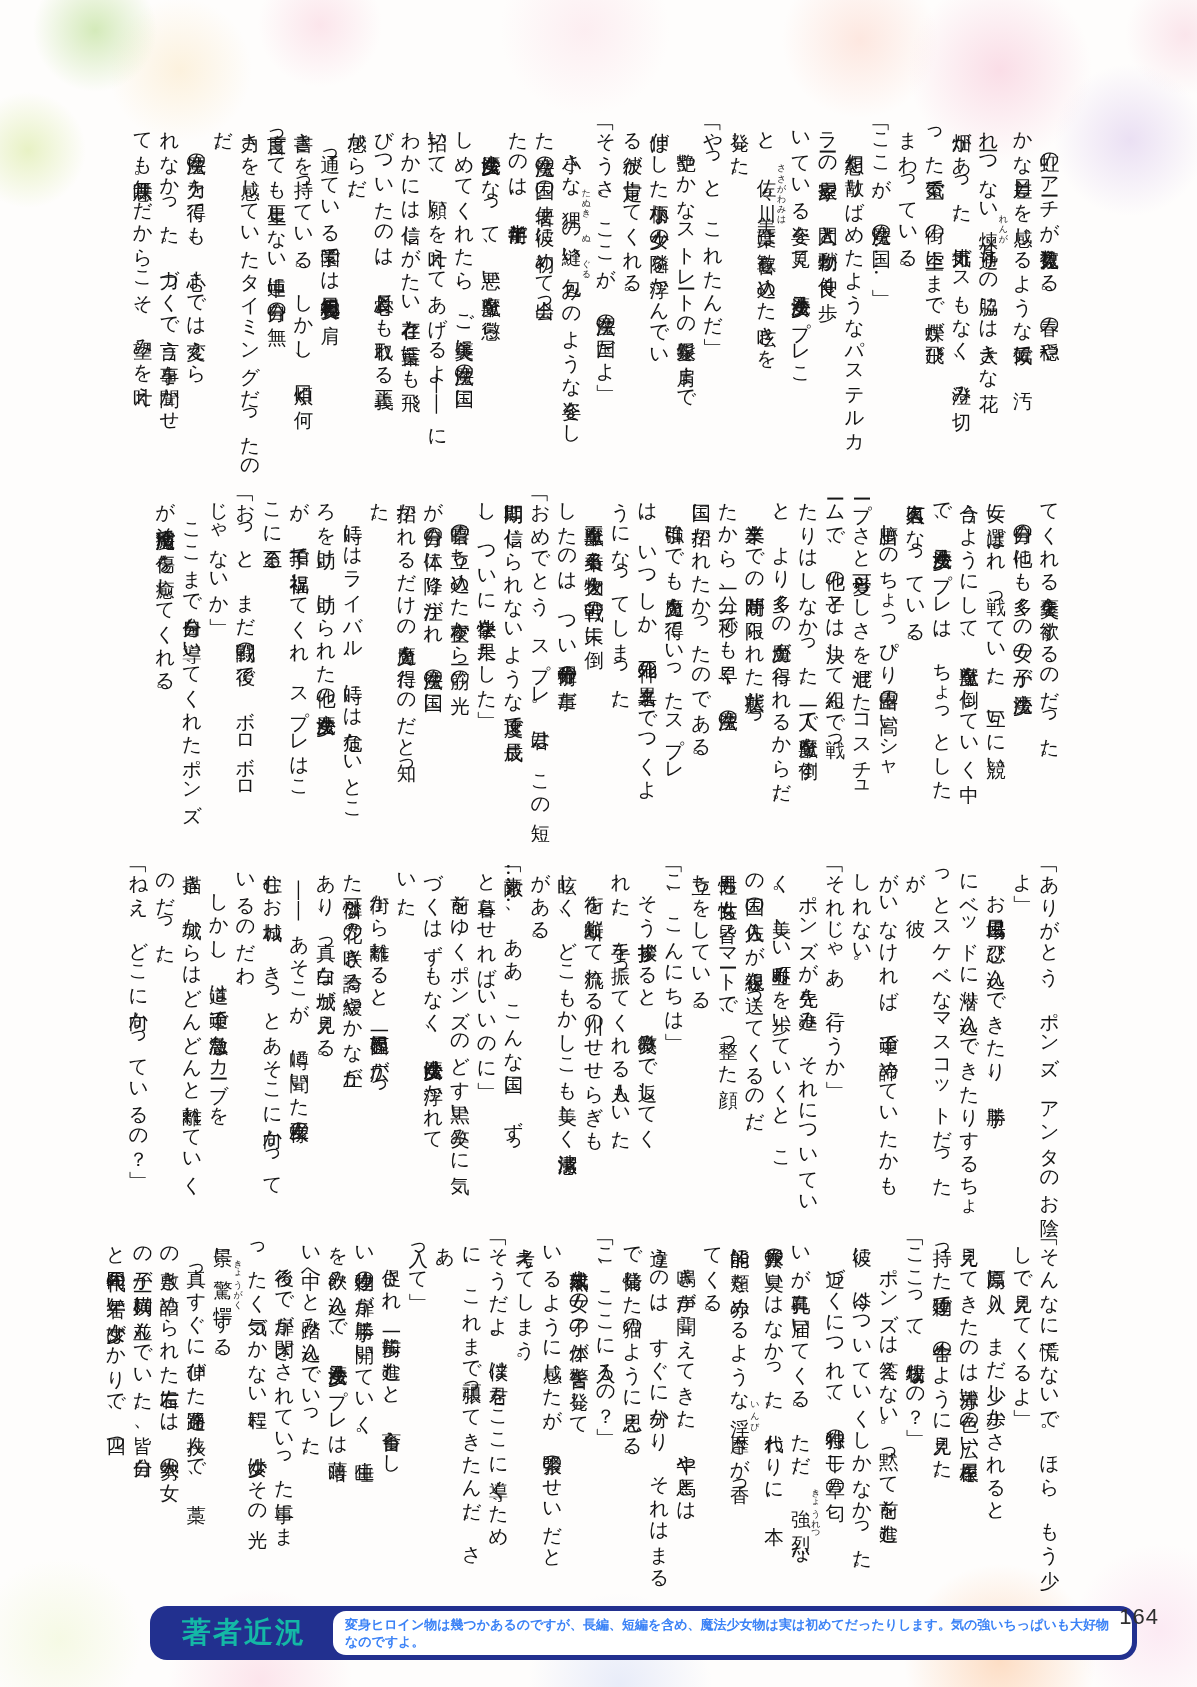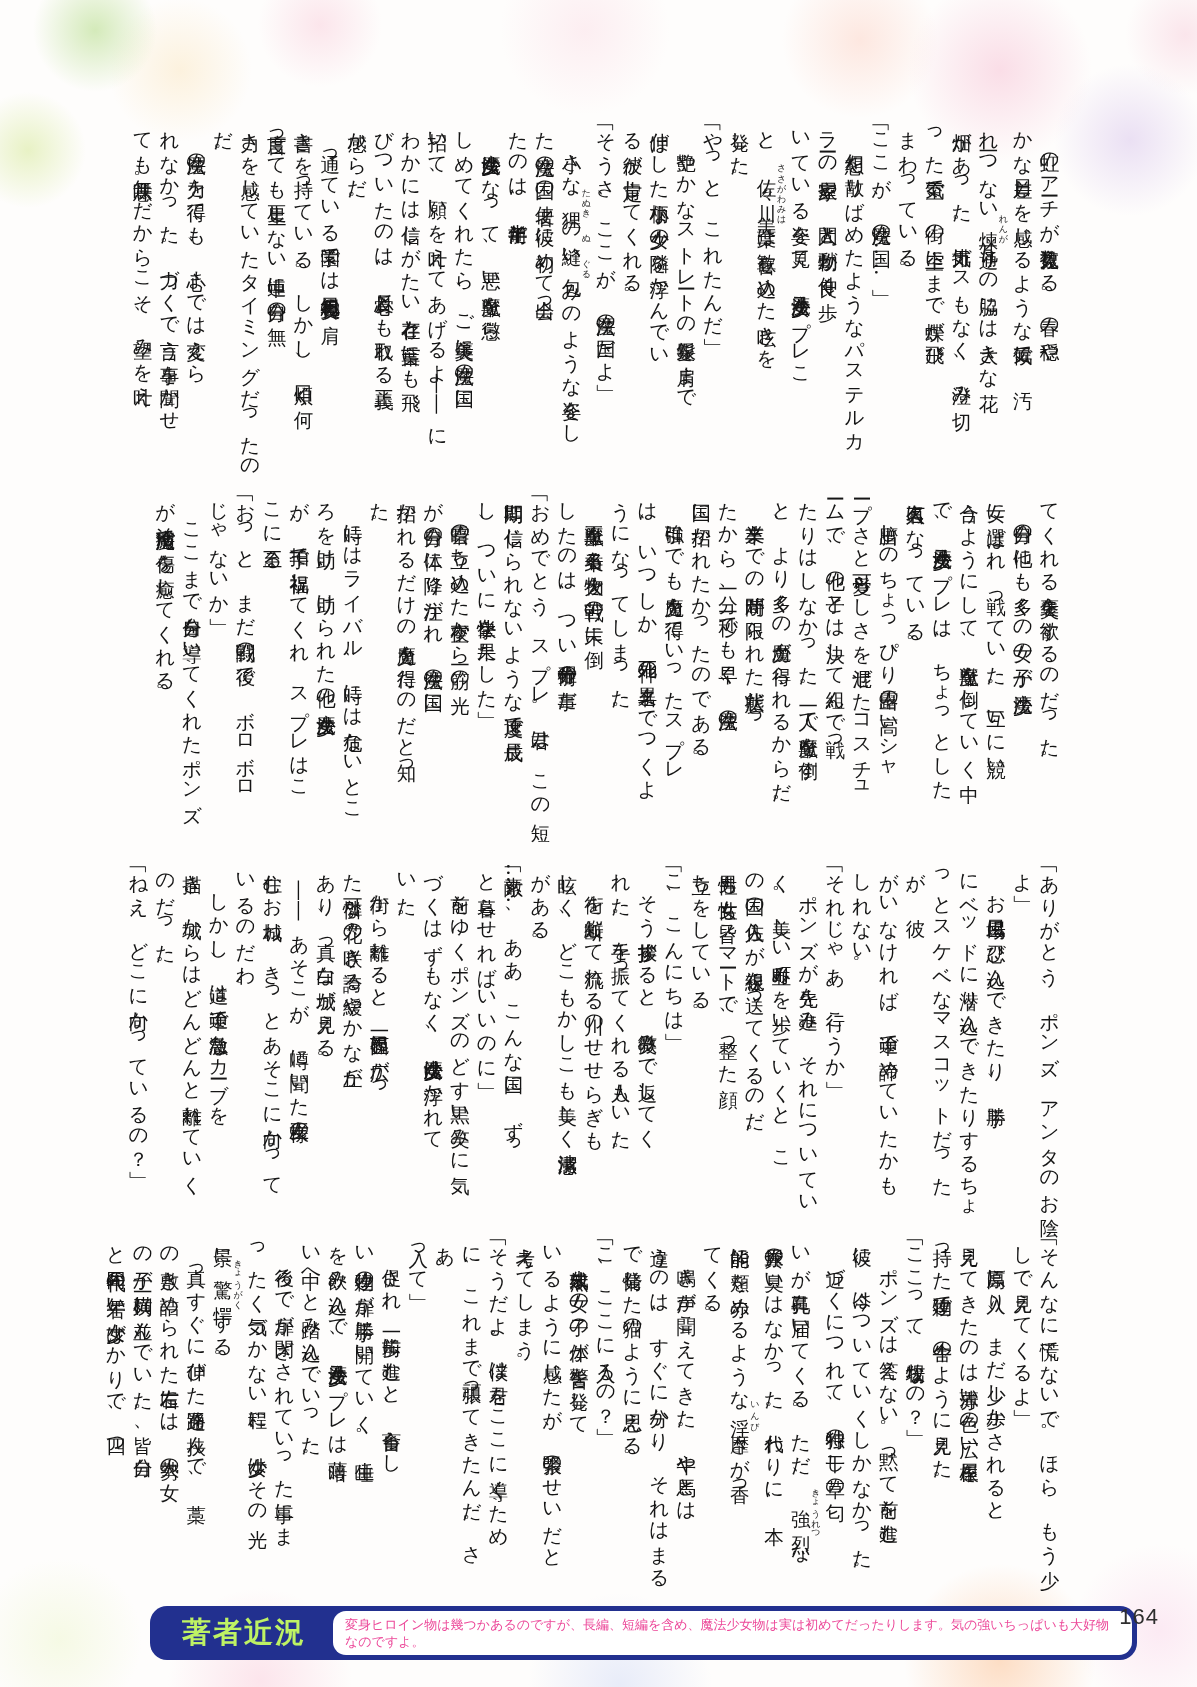--- a/index.html
+++ b/index.html
@@ -40,32 +40,32 @@
   .band-2{top:489px;}
   .band-3{top:860px;}
   .band-4{top:1233px;}
   
   .author-banner{
     position:absolute;left:150px;top:1606px;width:987px;height:54px;z-index:2;
     background:#22308f;border-radius:17px;
     display:flex;align-items:center;box-sizing:border-box;padding:5px;
   }
   .author-banner .label{
-    width:178px;text-align:center;color:#bef264;
+    width:178px;text-align:center;color:#14b8a6;
     font-family:Liberation Serif, serif;
     font-weight:bold;font-size:29px;letter-spacing:2px;flex:none;
   }
   .author-banner .note-box{
     flex:1;height:100%;background:#ffffff;border-radius:13px;
     box-sizing:border-box;padding:3px 12px;overflow:hidden;
     display:flex;align-items:center;
   }
   .author-banner .note{
     font-family:"Liberation Sans","DejaVu Sans",sans-serif;
-    font-weight:normal;font-size:13px;line-height:17px;color:#ec4899;
+    font-weight:bold;font-size:13px;line-height:17px;color:#3b82f6;
   }
   .page-number{
     position:absolute;top:1604px;right:38px;z-index:2;
     font-family:"Liberation Sans","DejaVu Sans",sans-serif;
     font-size:22px;color:#2e2e2e;letter-spacing:1px;
   }
 </style>
 </head>
 <body>
 

